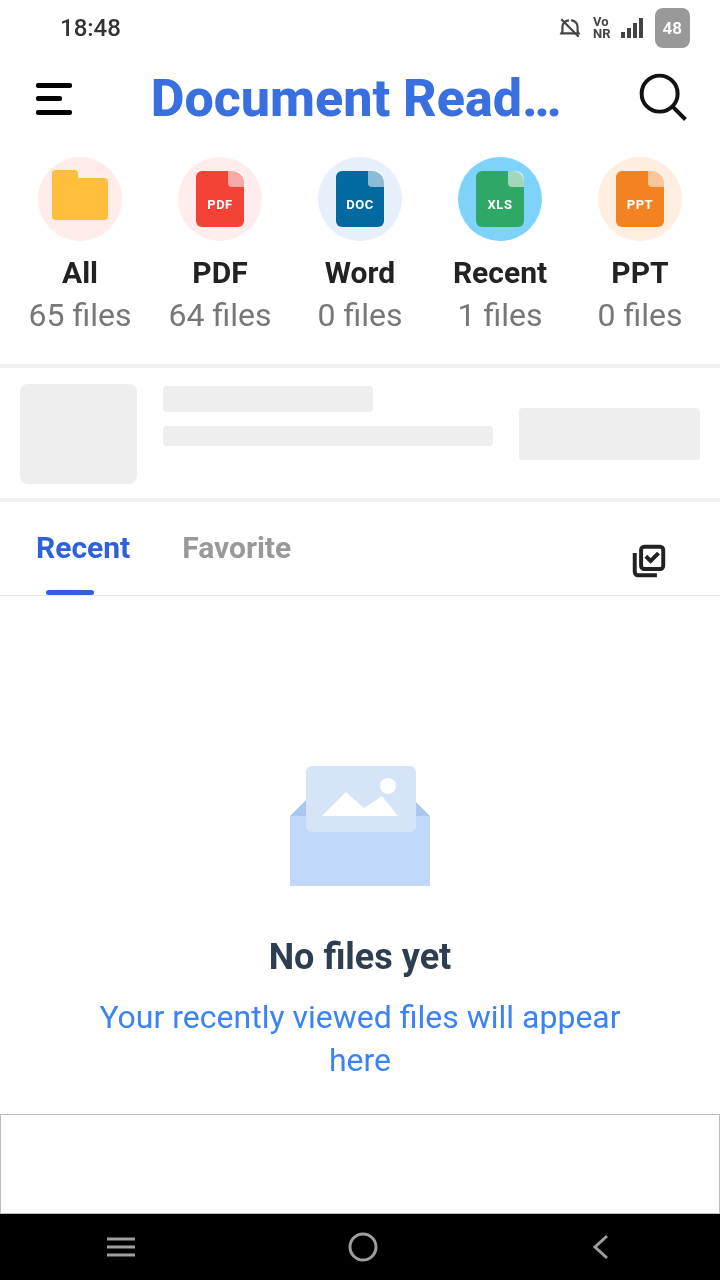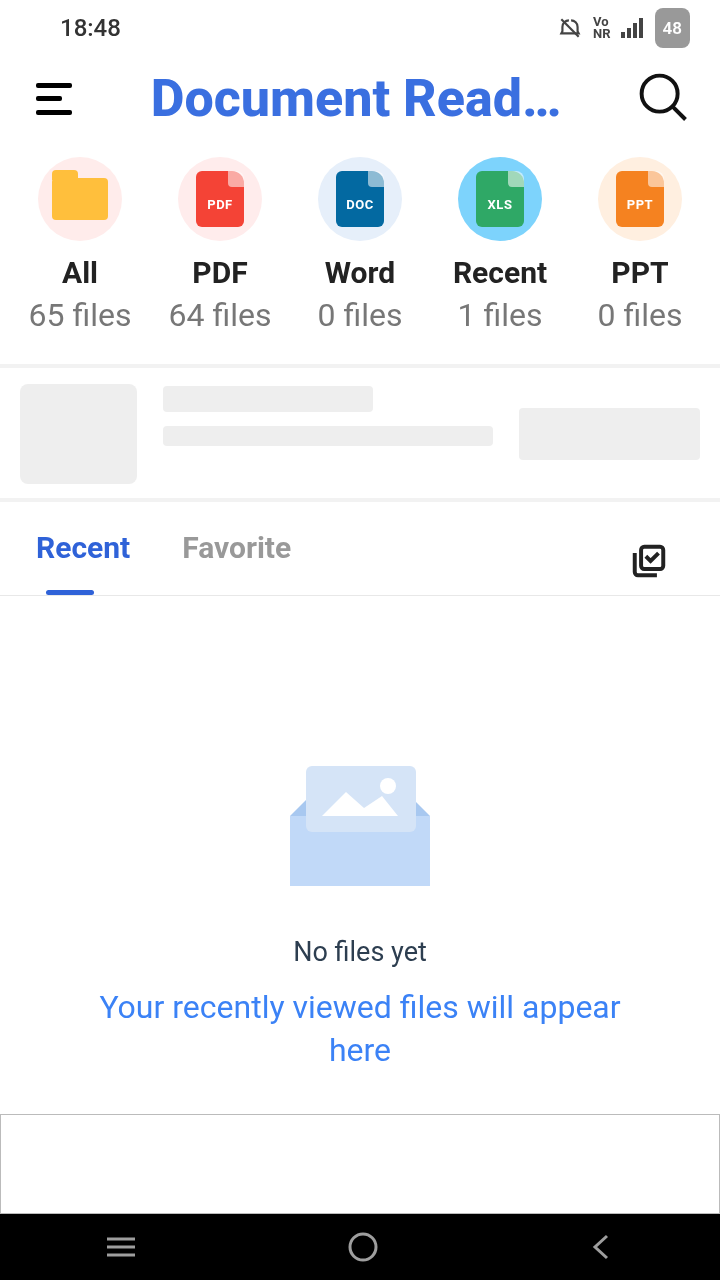--- a/index.html
+++ b/index.html
@@ -177,22 +177,22 @@
 .select-all-icon svg { width:38px; height:38px; }
 .hr { height:1px; background:#e8e8e8; }
 .empty {
   display: flex;
   flex-direction: column;
   align-items: center;
   padding-top: 160px;
   text-align:center;
 }
 .empty-title {
-  font-size: 27px;
-  font-weight: 400;
+  font-size: 36px;
+  font-weight: 700;
   color: #2d3e50;
   margin-top: 40px;
 }
 .empty-sub {
   font-size: 32px;
   color: #3b82f6;
   margin-top: 18px;
   line-height: 1.35;
   max-width: 540px;
 }

